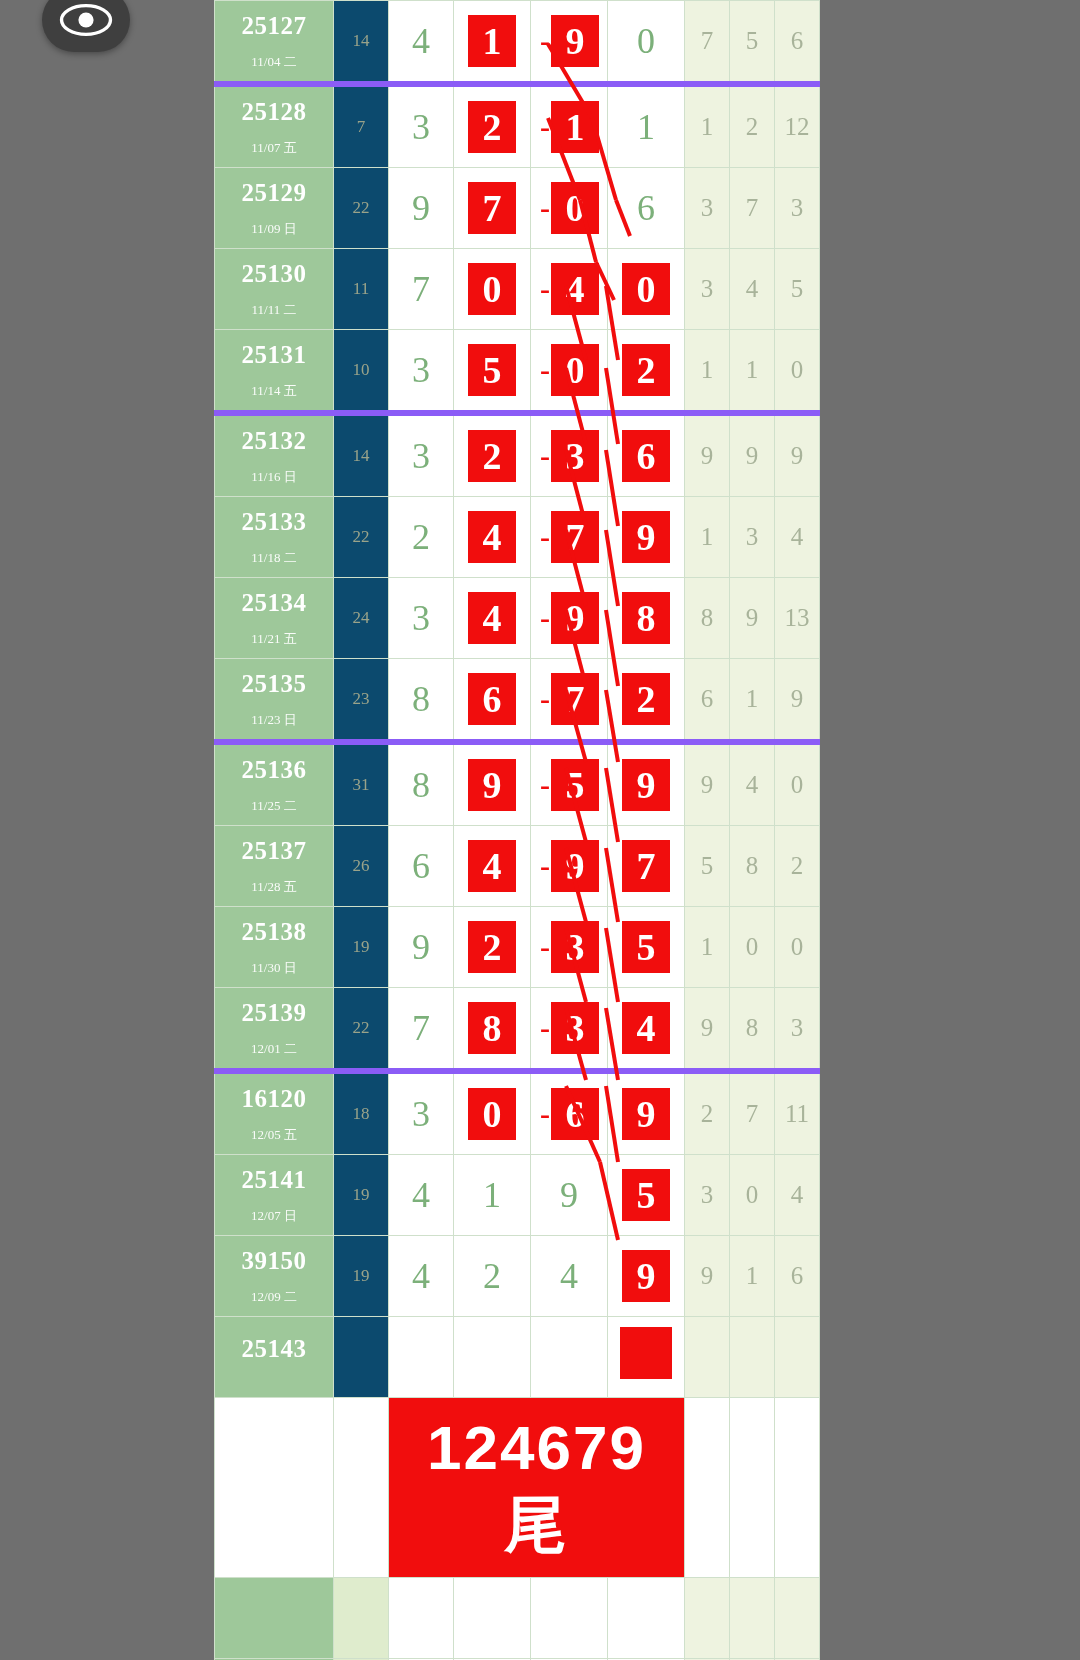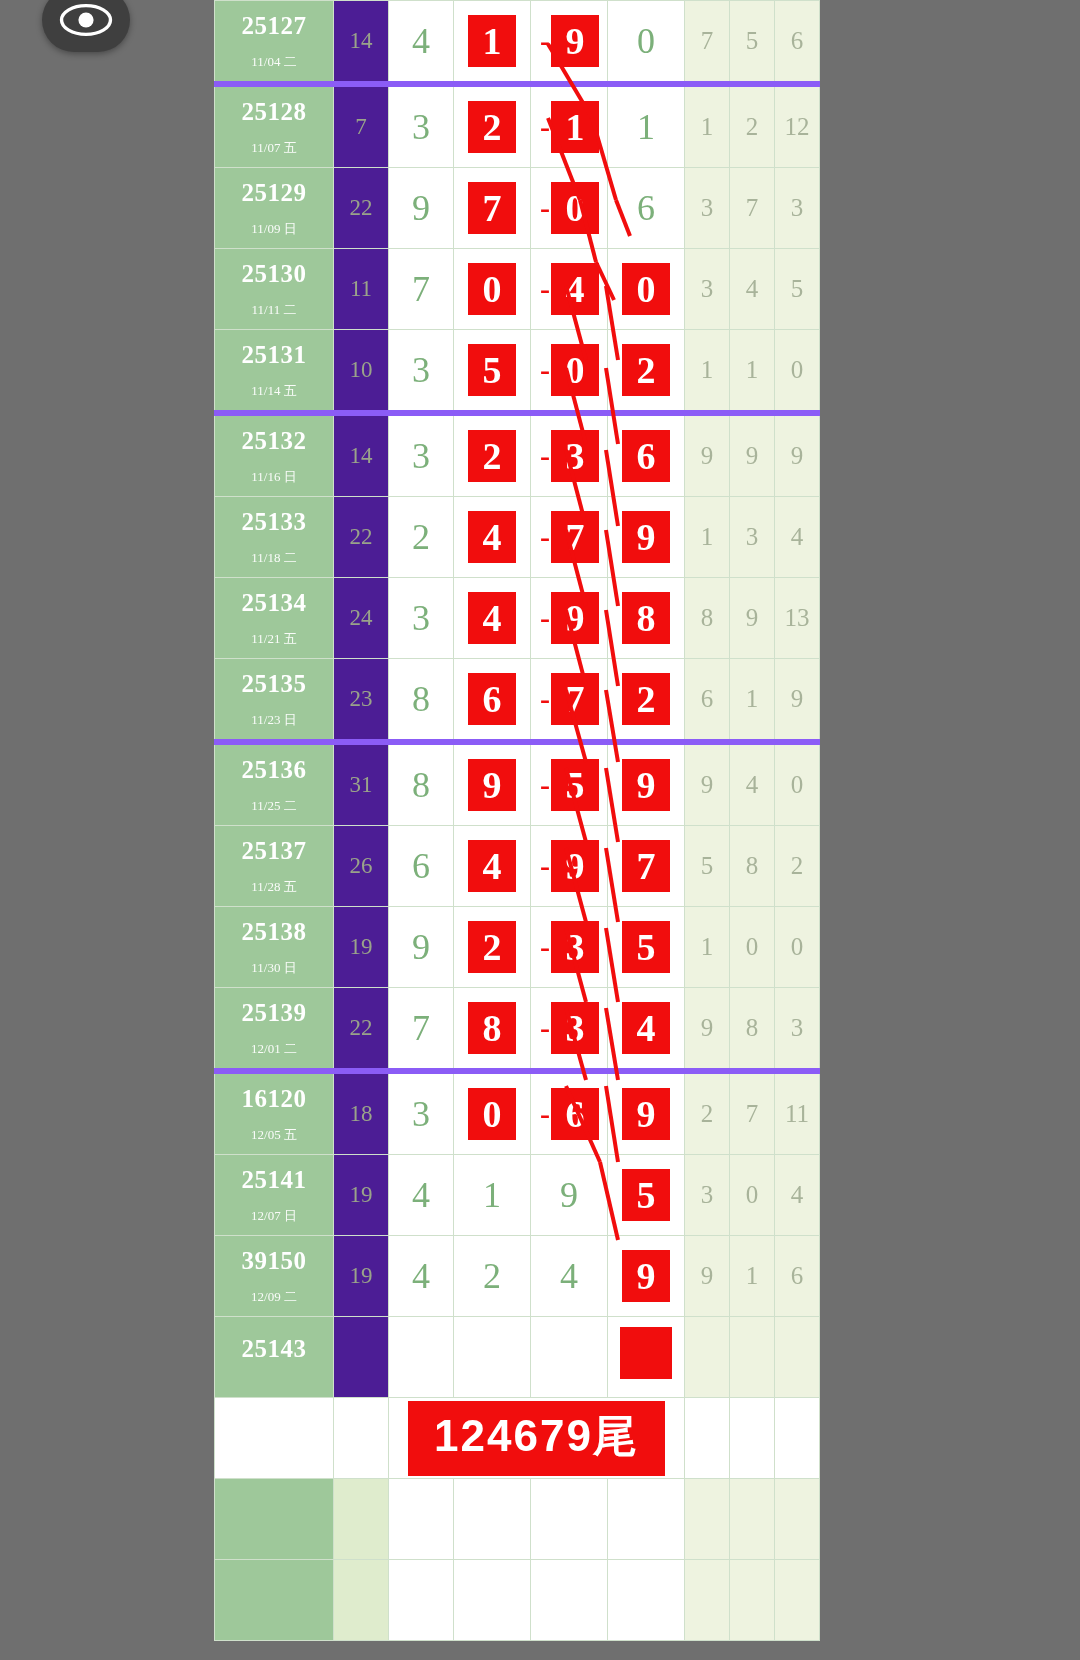--- a/index.html
+++ b/index.html
@@ -47,21 +47,21 @@
   .c-t3{width:44px;}
 
   td.issue{
     background:#9ec89a;color:#ffffff;font-weight:bold;
     border-color:#8fbd8b;
     line-height:1.05;
   }
   td.issue .no{font-size:25px;letter-spacing:.5px;display:block;}
   td.issue .dt{font-size:13px;font-weight:normal;display:block;margin-top:16px;opacity:.95;}
 
-  td.sum{background:#4c1d95;color:#9aa38a;font-size:23px;}
+  td.sum{background:#0c4a6e;color:#9aa38a;font-size:17px;}
   td.d0{background:#ffffff;color:#7cb07a;font-size:36px;}
   td.dig{background:#ffffff;color:#7cb07a;font-size:36px;}
   td.tail{background:#eef3e0;color:#a8b39a;font-size:25px;}
 
   
   .redbox{
     display:inline-block;width:48px;height:52px;line-height:52px;
     background:#f10d0d;color:#ffffff;font-size:38px;font-weight:bold;
     font-family:"Liberation Serif", serif;
   }
@@ -74,22 +74,22 @@
   
   .blank-red{
     display:inline-block;width:52px;height:52px;background:#f10d0d;
   }
 
   
   .banner-row td{height:120px;background:#ffffff;border:none;}
   .banner-cellbg{background:#dfeccd;}
   .banner{
     display:inline-block;background:#f10d0d;color:#ffffff;
-    font-size:44px;font-weight:bold;letter-spacing:2px;
-    padding:6px 26px 10px;
+    font-size:62px;font-weight:bold;letter-spacing:2px;
+    padding:14px 26px 10px;
     font-family:"Liberation Sans", sans-serif;
   }
   .tail-empty{background:#eef3e0;}
   .issue-empty{background:#9ec89a;}
 
   .pad-row td{height:78px;border:1px solid #cfe0cb;}
 
   
   .lines{position:absolute;left:0;top:0;width:1080px;height:1660px;pointer-events:none;}
 </style>

